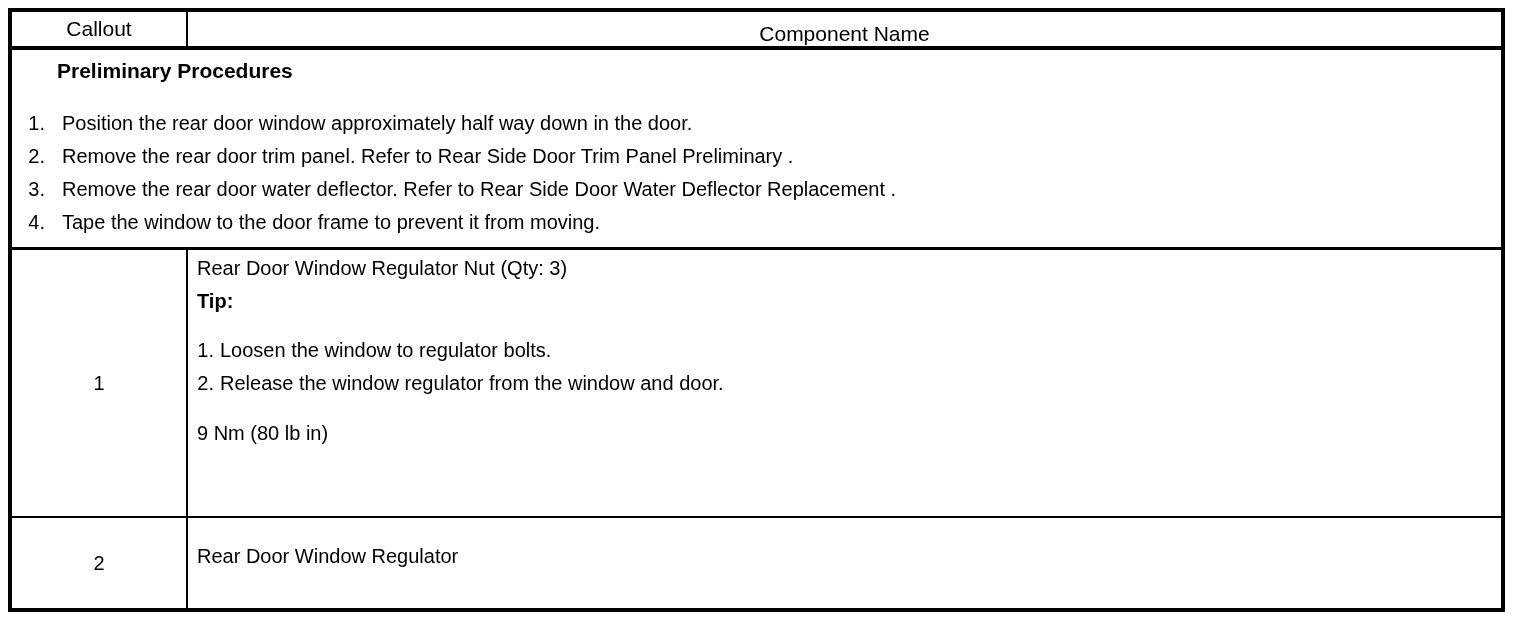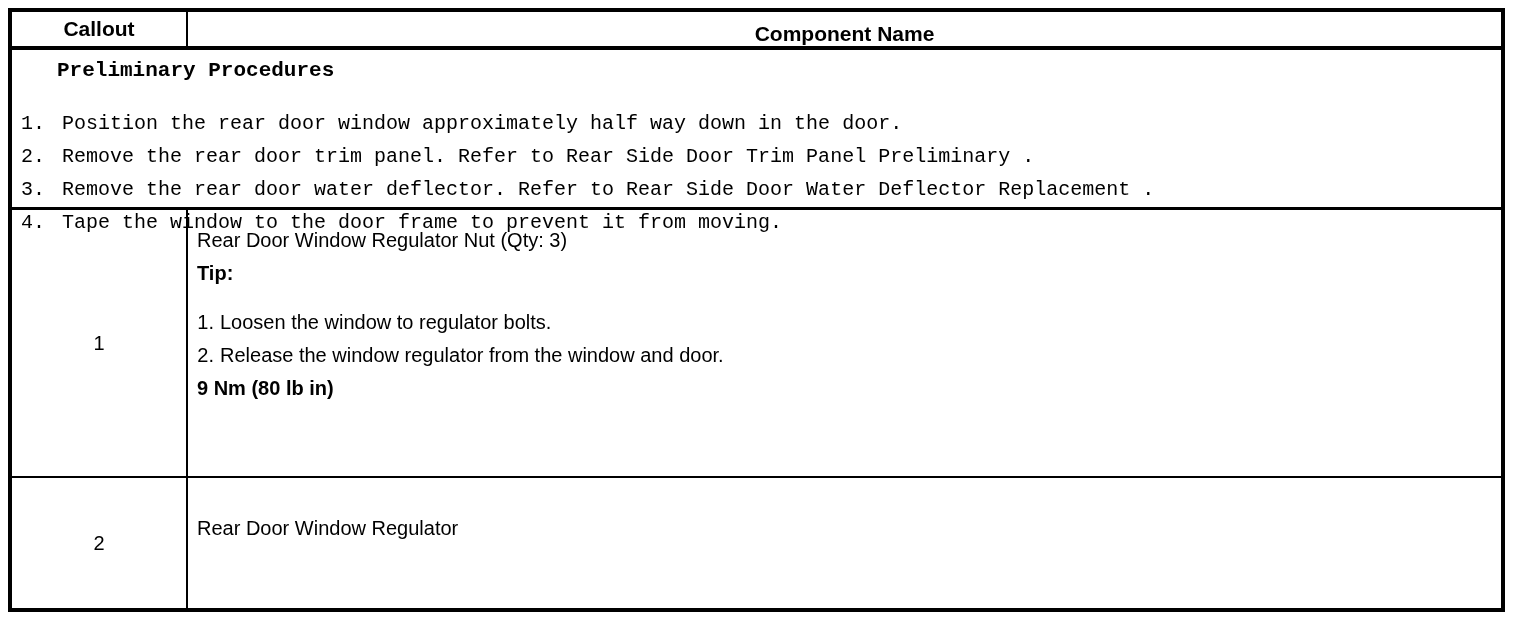--- a/index.html
+++ b/index.html
@@ -22,78 +22,77 @@
     background: #ffffff;
     display: flex;
     flex-direction: column;
   }
   .trow { display: flex; box-sizing: border-box; }
 
   
   .trow.header {
     height: 38px;
     border-bottom: 4px solid #000000;
-    font-weight: bold;
+    font-weight: normal;
     font-size: 21px;
   }
   .cell { box-sizing: border-box; }
   .cell.callout-col {
     width: 176px;
     flex: none;
     border-right: 2px solid #000000;
     display: flex;
     align-items: center;
     justify-content: center;
   }
   .cell.content-col { flex: 1; }
   .trow.header .cell.content-col {
     display: flex;
     align-items: flex-end;
     justify-content: center;
   }
 
   
   .trow.prelim {
-    height: 160px;
+    height: 200px;
     border-bottom: 3px solid #000000;
     display: block;
     font-size: 20px;
-    font-family: Liberation Mono, monospace;
   }
   .prelim-title {
     margin: 9px 0 0 45px;
     font-weight: bold;
     font-size: 21px;
     line-height: 24px;
   }
   .prelim-steps { margin-top: 24px; }
   .step { display: flex; line-height: 33px; }
   .step-num { flex: none; width: 33px; text-align: right; }
   .step-text { margin-left: 17px; }
 
   
   .trow.r1 { height: 268px; border-bottom: 2px solid #000000; }
   .trow.r2 { flex: 1; }
   .callout-num {
     font-size: 20px;
   }
   .comp-cell {
     flex: 1;
-    padding: 14px 12px 0 9px;
+    padding: 2px 12px 0 9px;
     font-size: 20px;
     line-height: 33px;
   }
   .comp-name { }
   .caution-line { margin-top: 24px; }
   .bold { font-weight: bold; }
   .tip-steps { margin-top: 16px; }
   .tip-step { display: flex; line-height: 33px; }
   .tip-step-num { flex: none; width: 17px; text-align: right; }
   .tip-step-text { margin-left: 6px; }
-  .torque-line { font-weight: bold; }
+  .torque-line { margin-top: 17px; font-weight: normal; }
   .r2-name { margin-top: 20px; }
   .r2-tip { margin-top: 16px; }
 </style>
 </head>
 <body>
 
 <div class="doc-table">
 
   <div class="trow header">
     <div class="cell callout-col">

